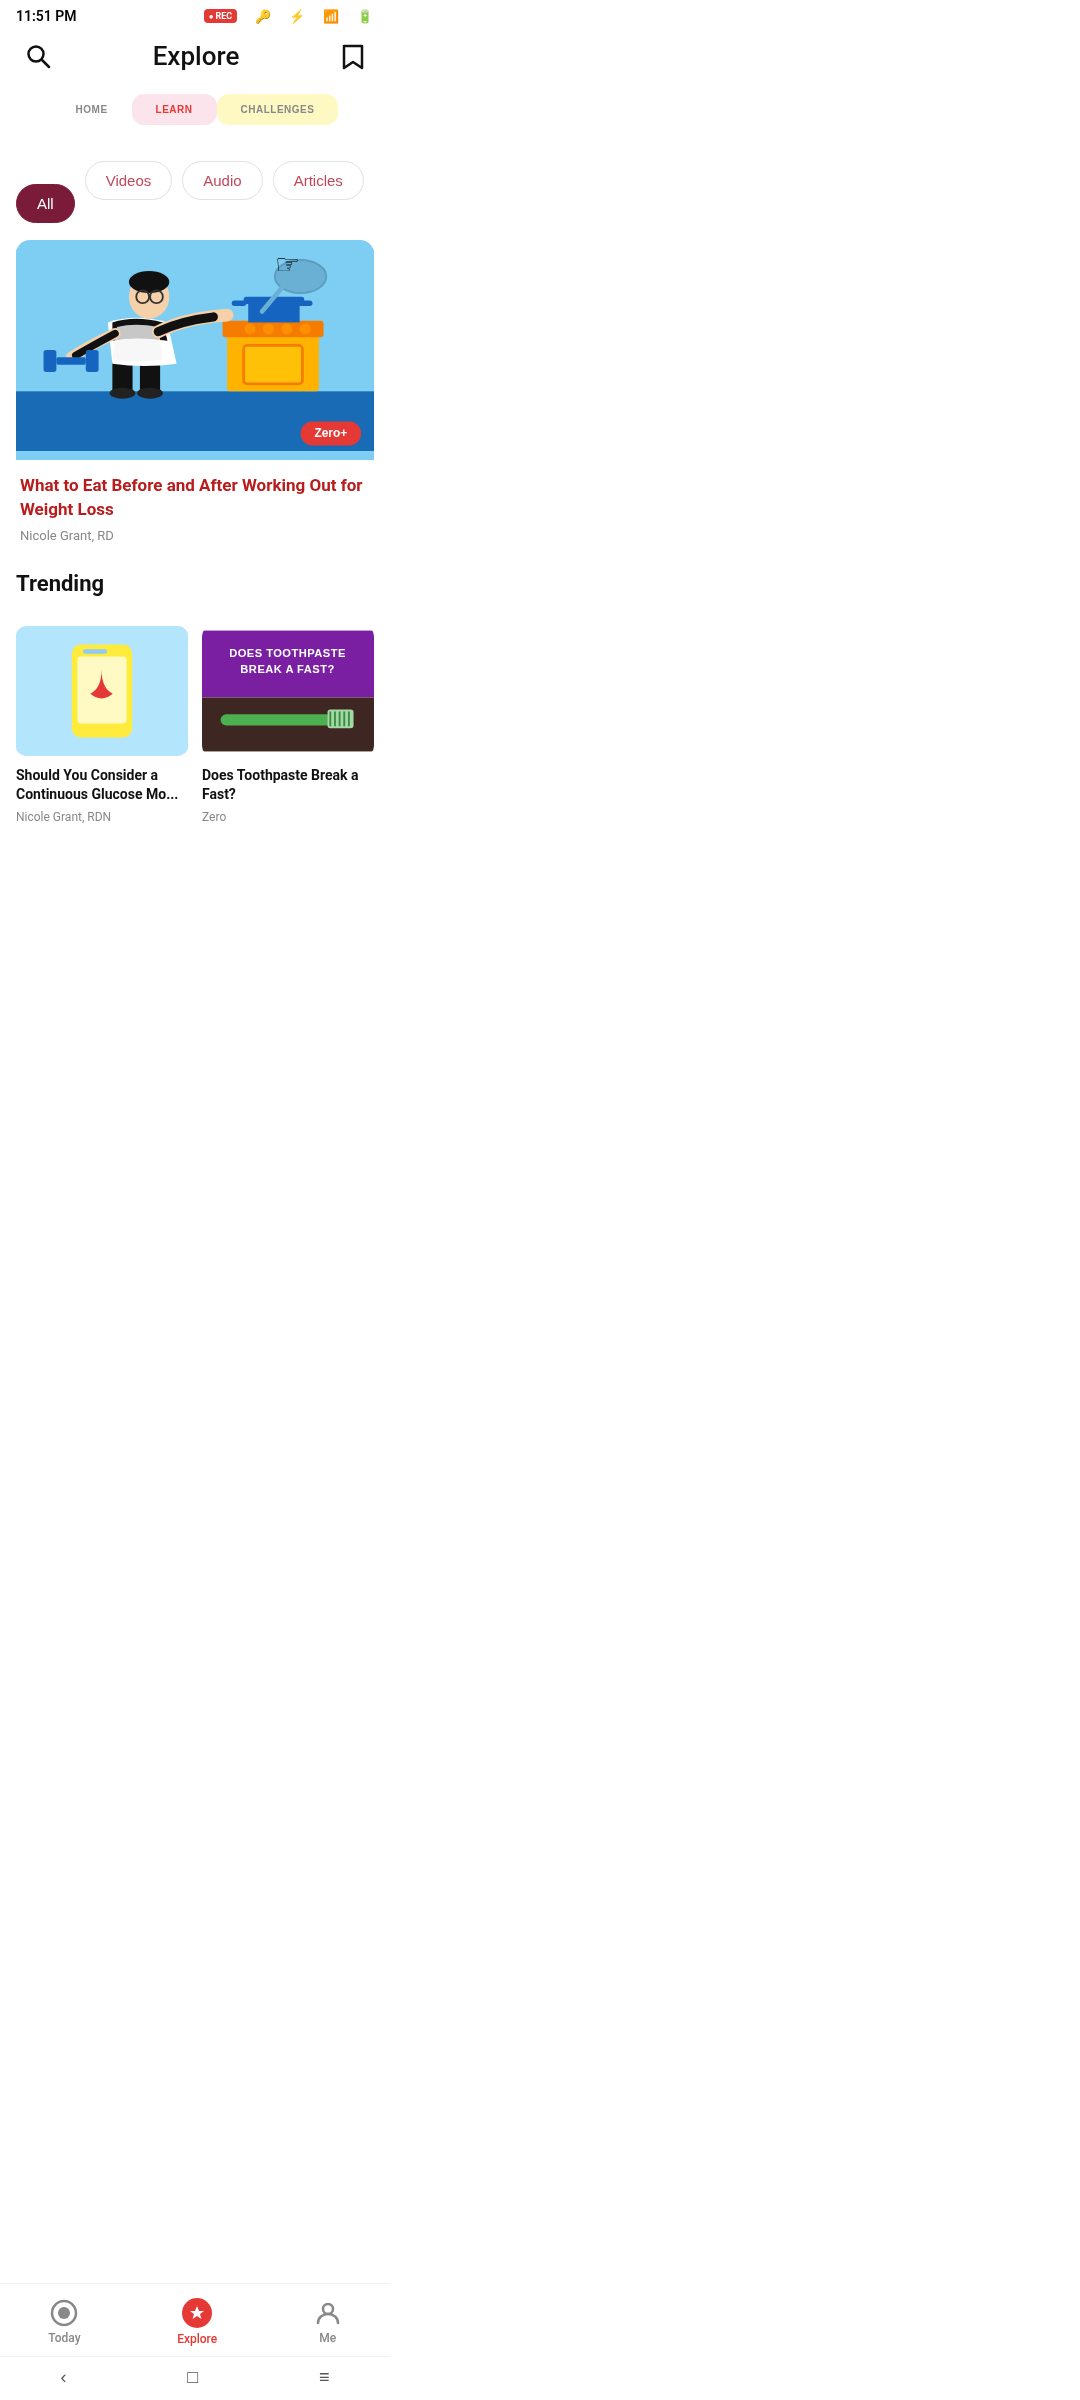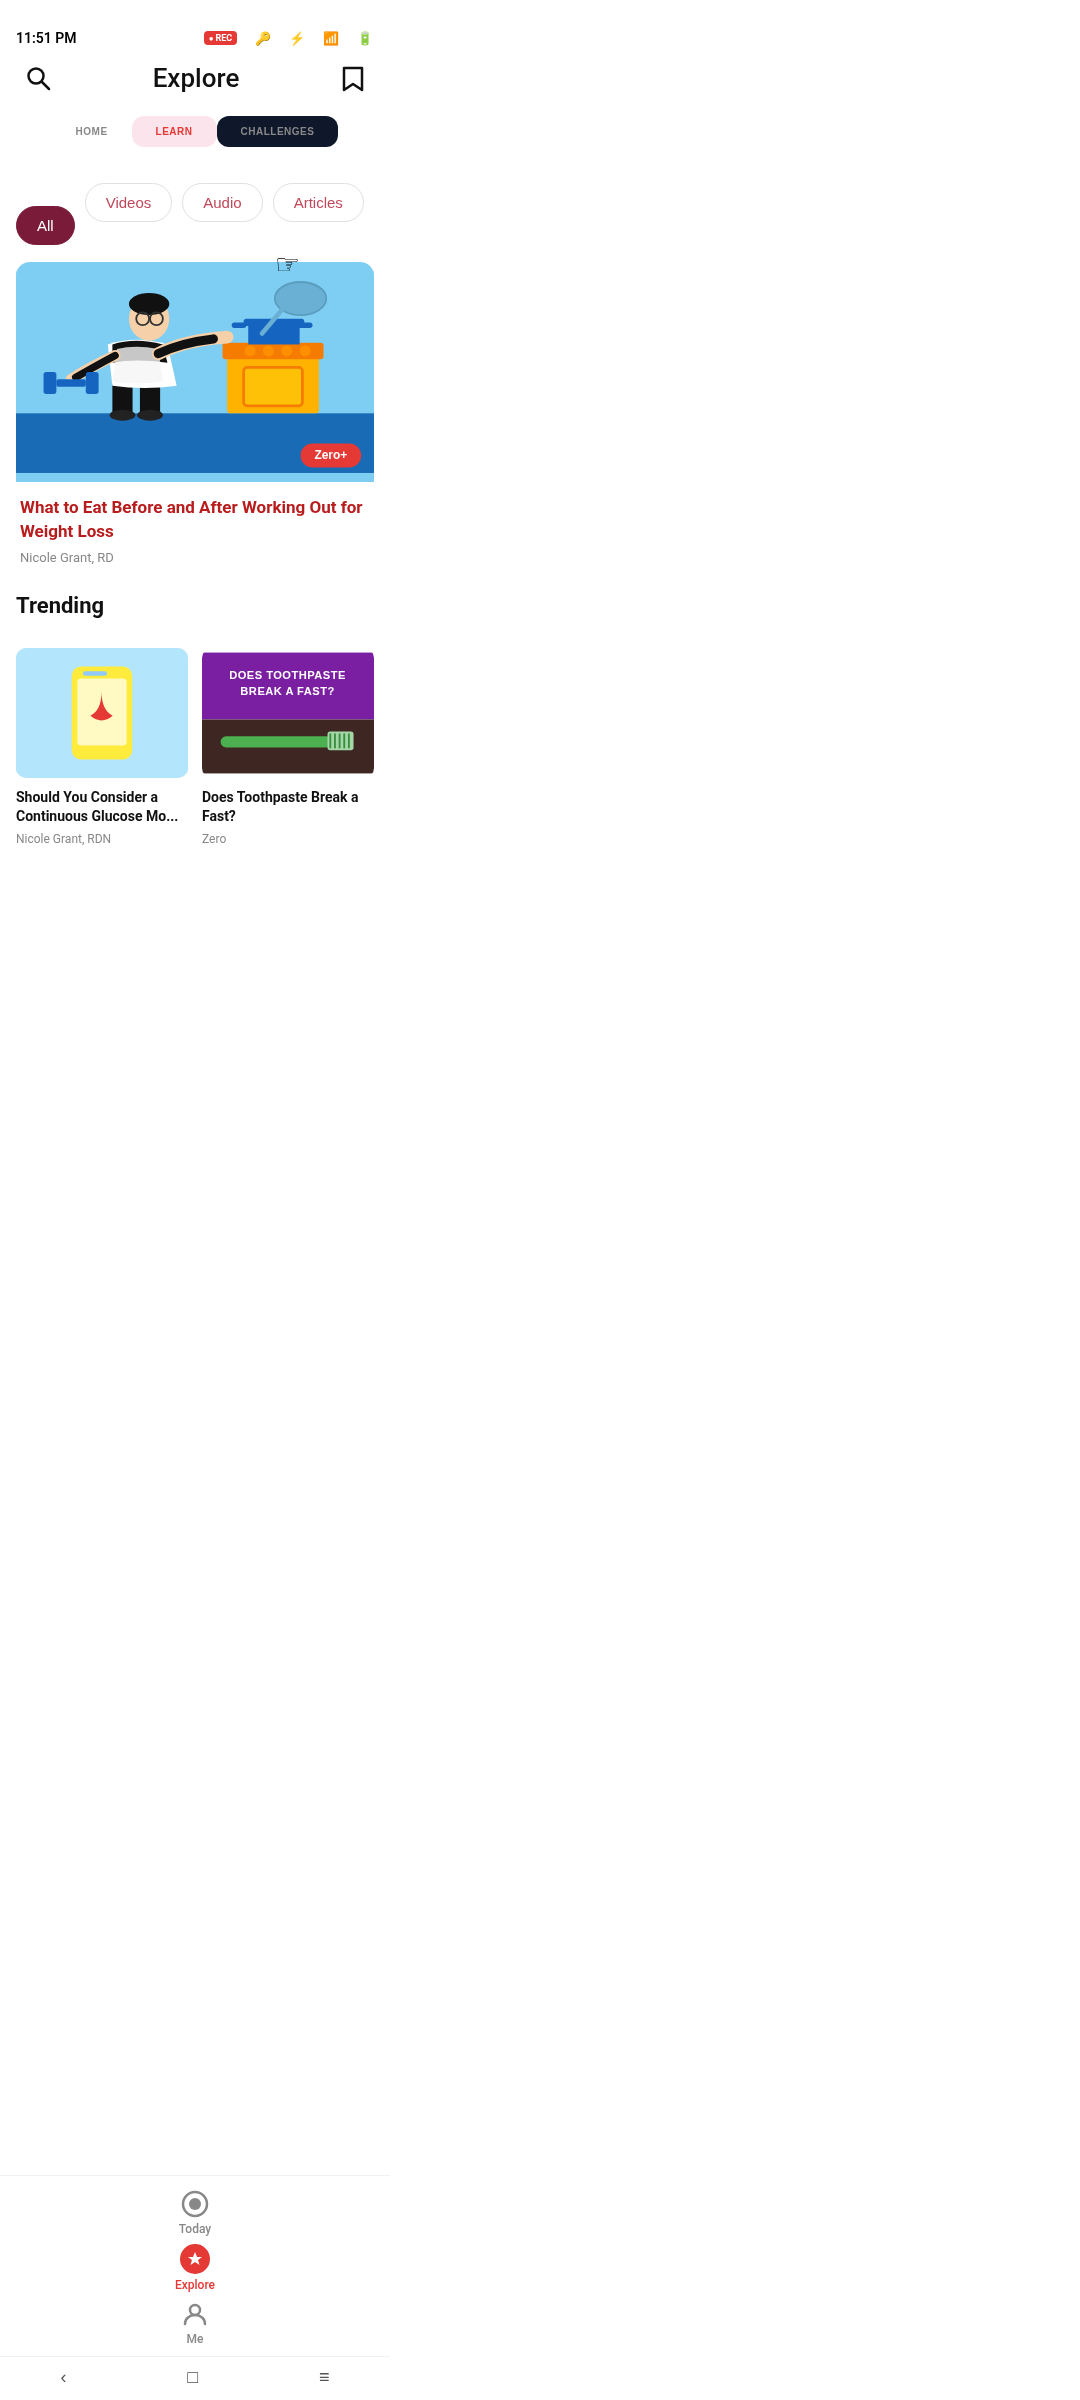--- a/index.html
+++ b/index.html
@@ -18,21 +18,20 @@
       position: relative;
     }
 
     
     .status-bar {
       display: flex;
       justify-content: space-between;
       align-items: center;
       padding: 8px 16px 4px;
       background: #ffffff;
-      margin-top: 22px;
     }
 
     .status-time {
       font-size: 14px;
       font-weight: 600;
       color: #000;
     }
 
     .status-icon-rec {
       background: #e53935;
@@ -107,21 +106,21 @@
       border: none;
       letter-spacing: 0.5px;
     }
 
     .tab-item.active {
       background: #fce4ec;
       color: #e53935;
     }
 
     .tab-item.challenges-tab {
-      background: #0f172a;
+      background: #fef9c3;
       color: #888;
     }
 
     
     .filter-pills {
       display: flex;
       gap: 10px;
       padding: 0 16px 16px;
       align-items: center;
     }
@@ -251,21 +250,20 @@
       width: 390px;
       background: #ffffff;
       border-top: 1px solid #f0f0f0;
     }
 
     .nav-items {
       display: flex;
       justify-content: space-around;
       align-items: center;
       padding: 10px 0 6px;
-      flex-direction: column;
     }
 
     .nav-item {
       display: flex;
       flex-direction: column;
       align-items: center;
       gap: 4px;
       cursor: pointer;
       padding: 4px 20px;
     }

